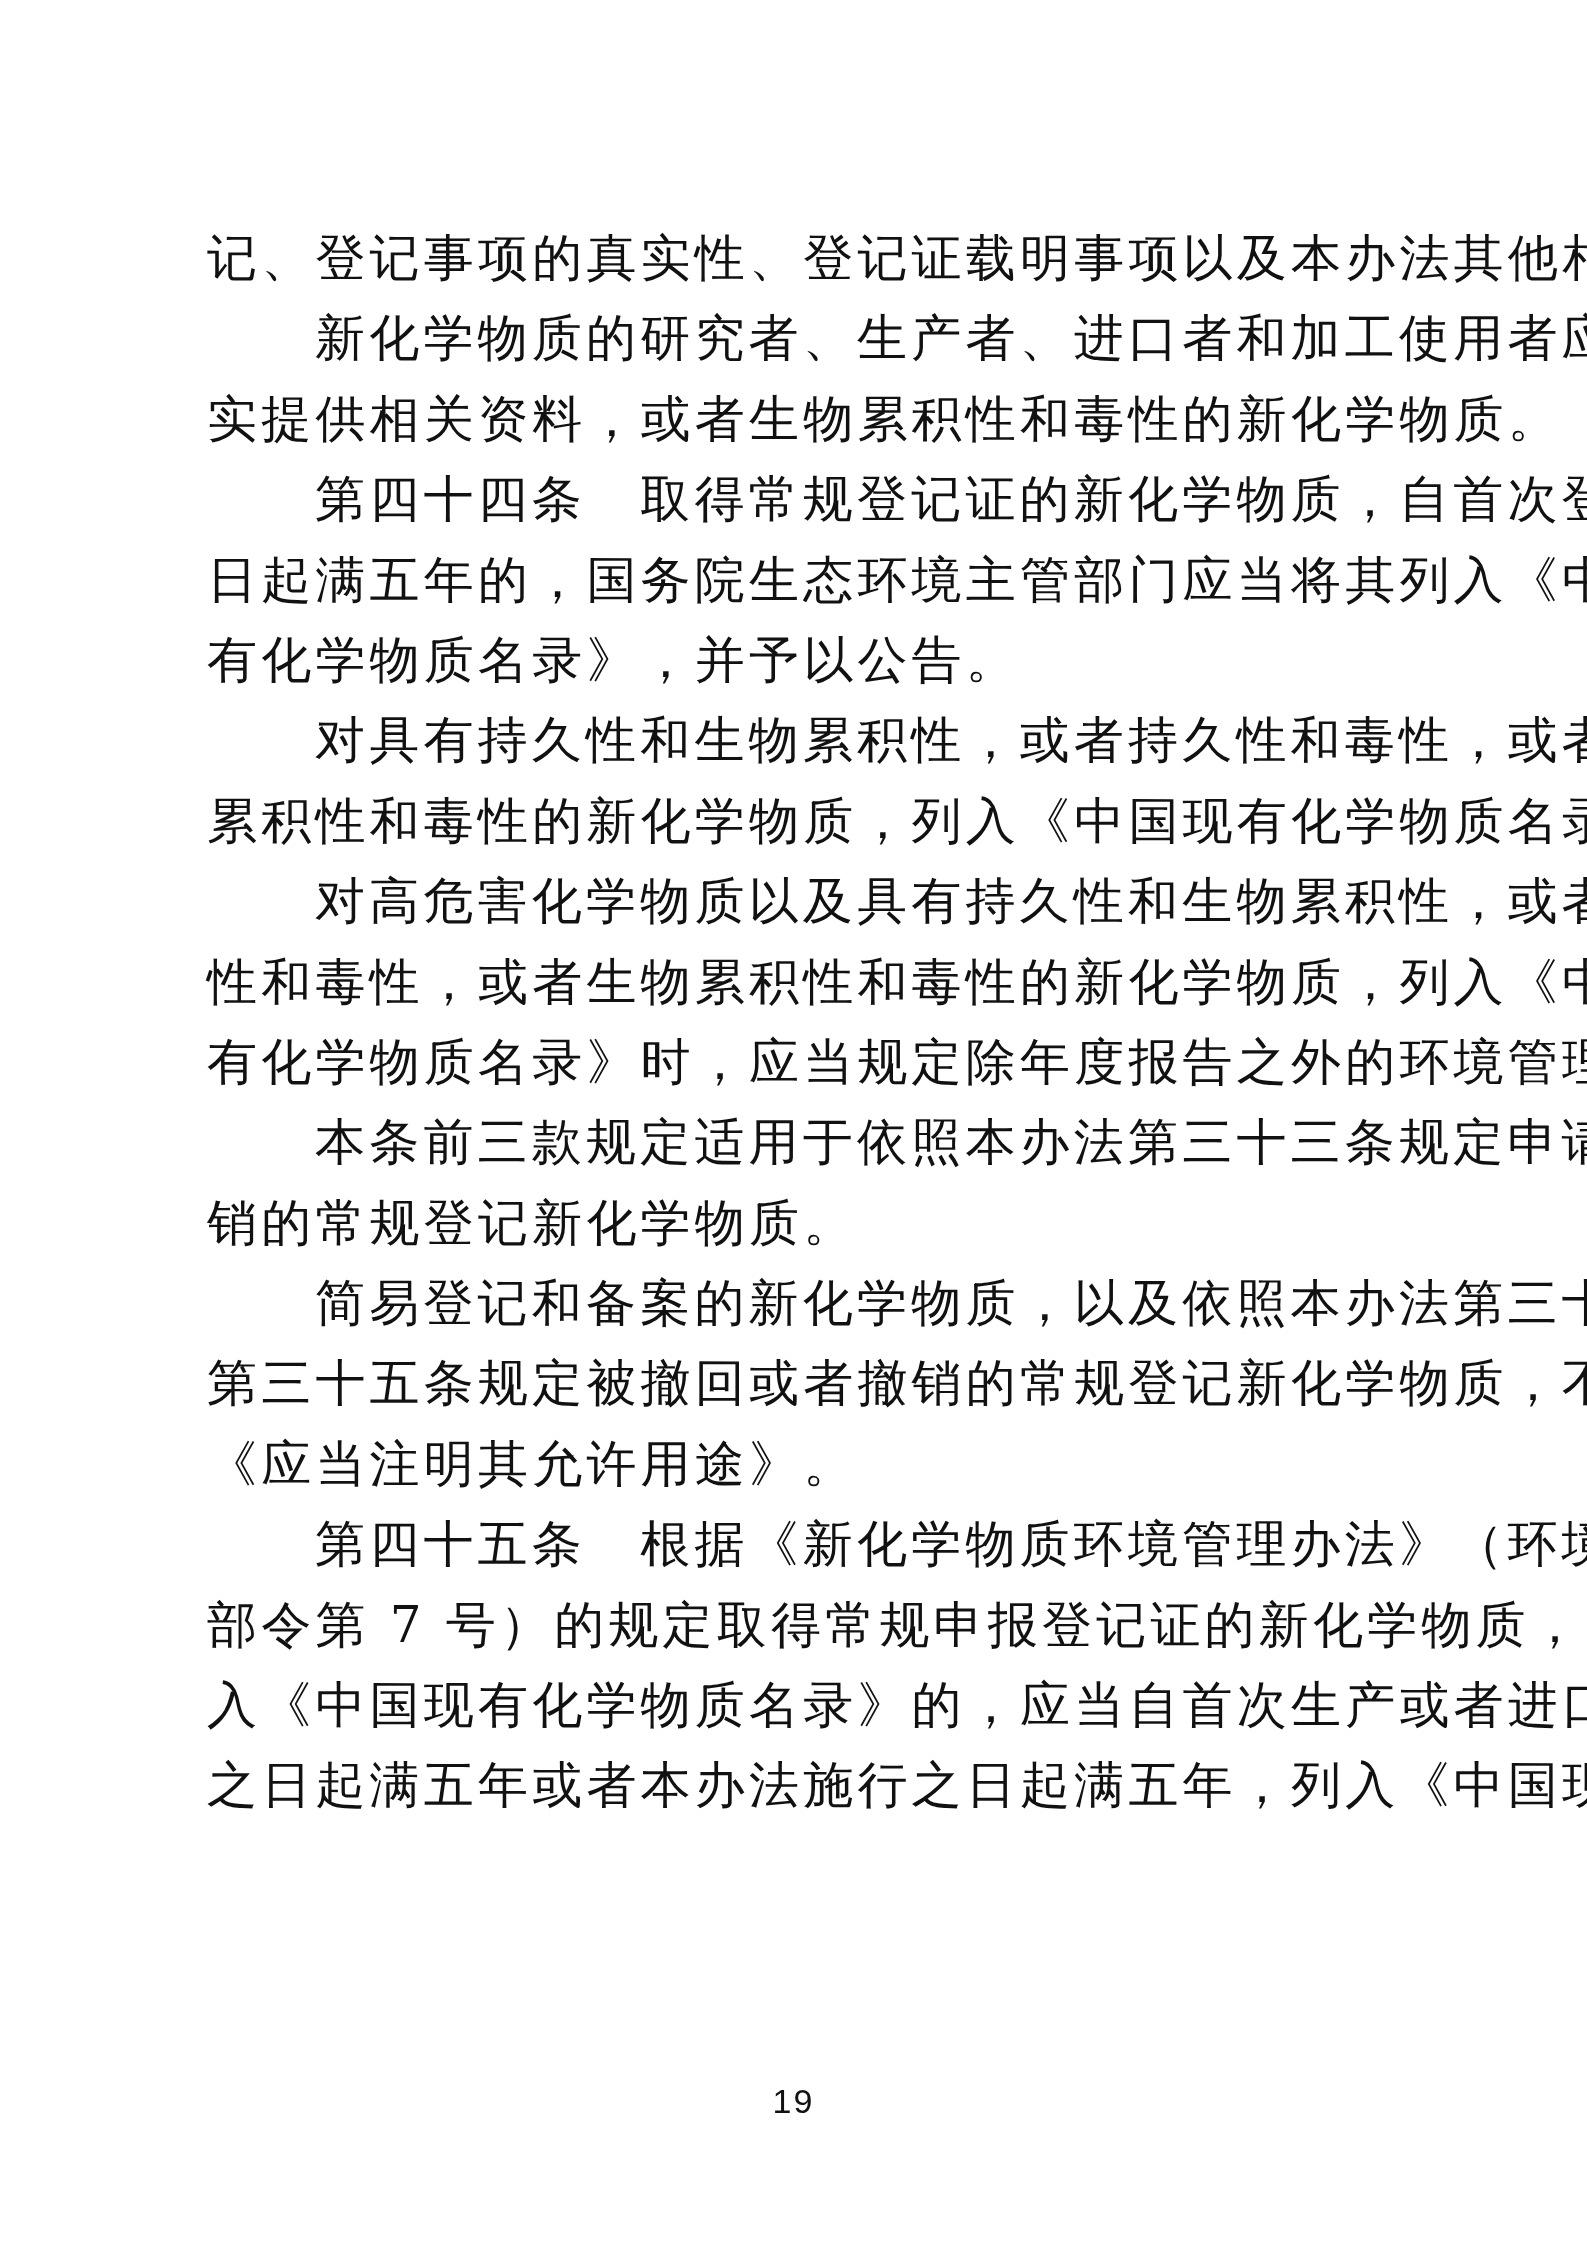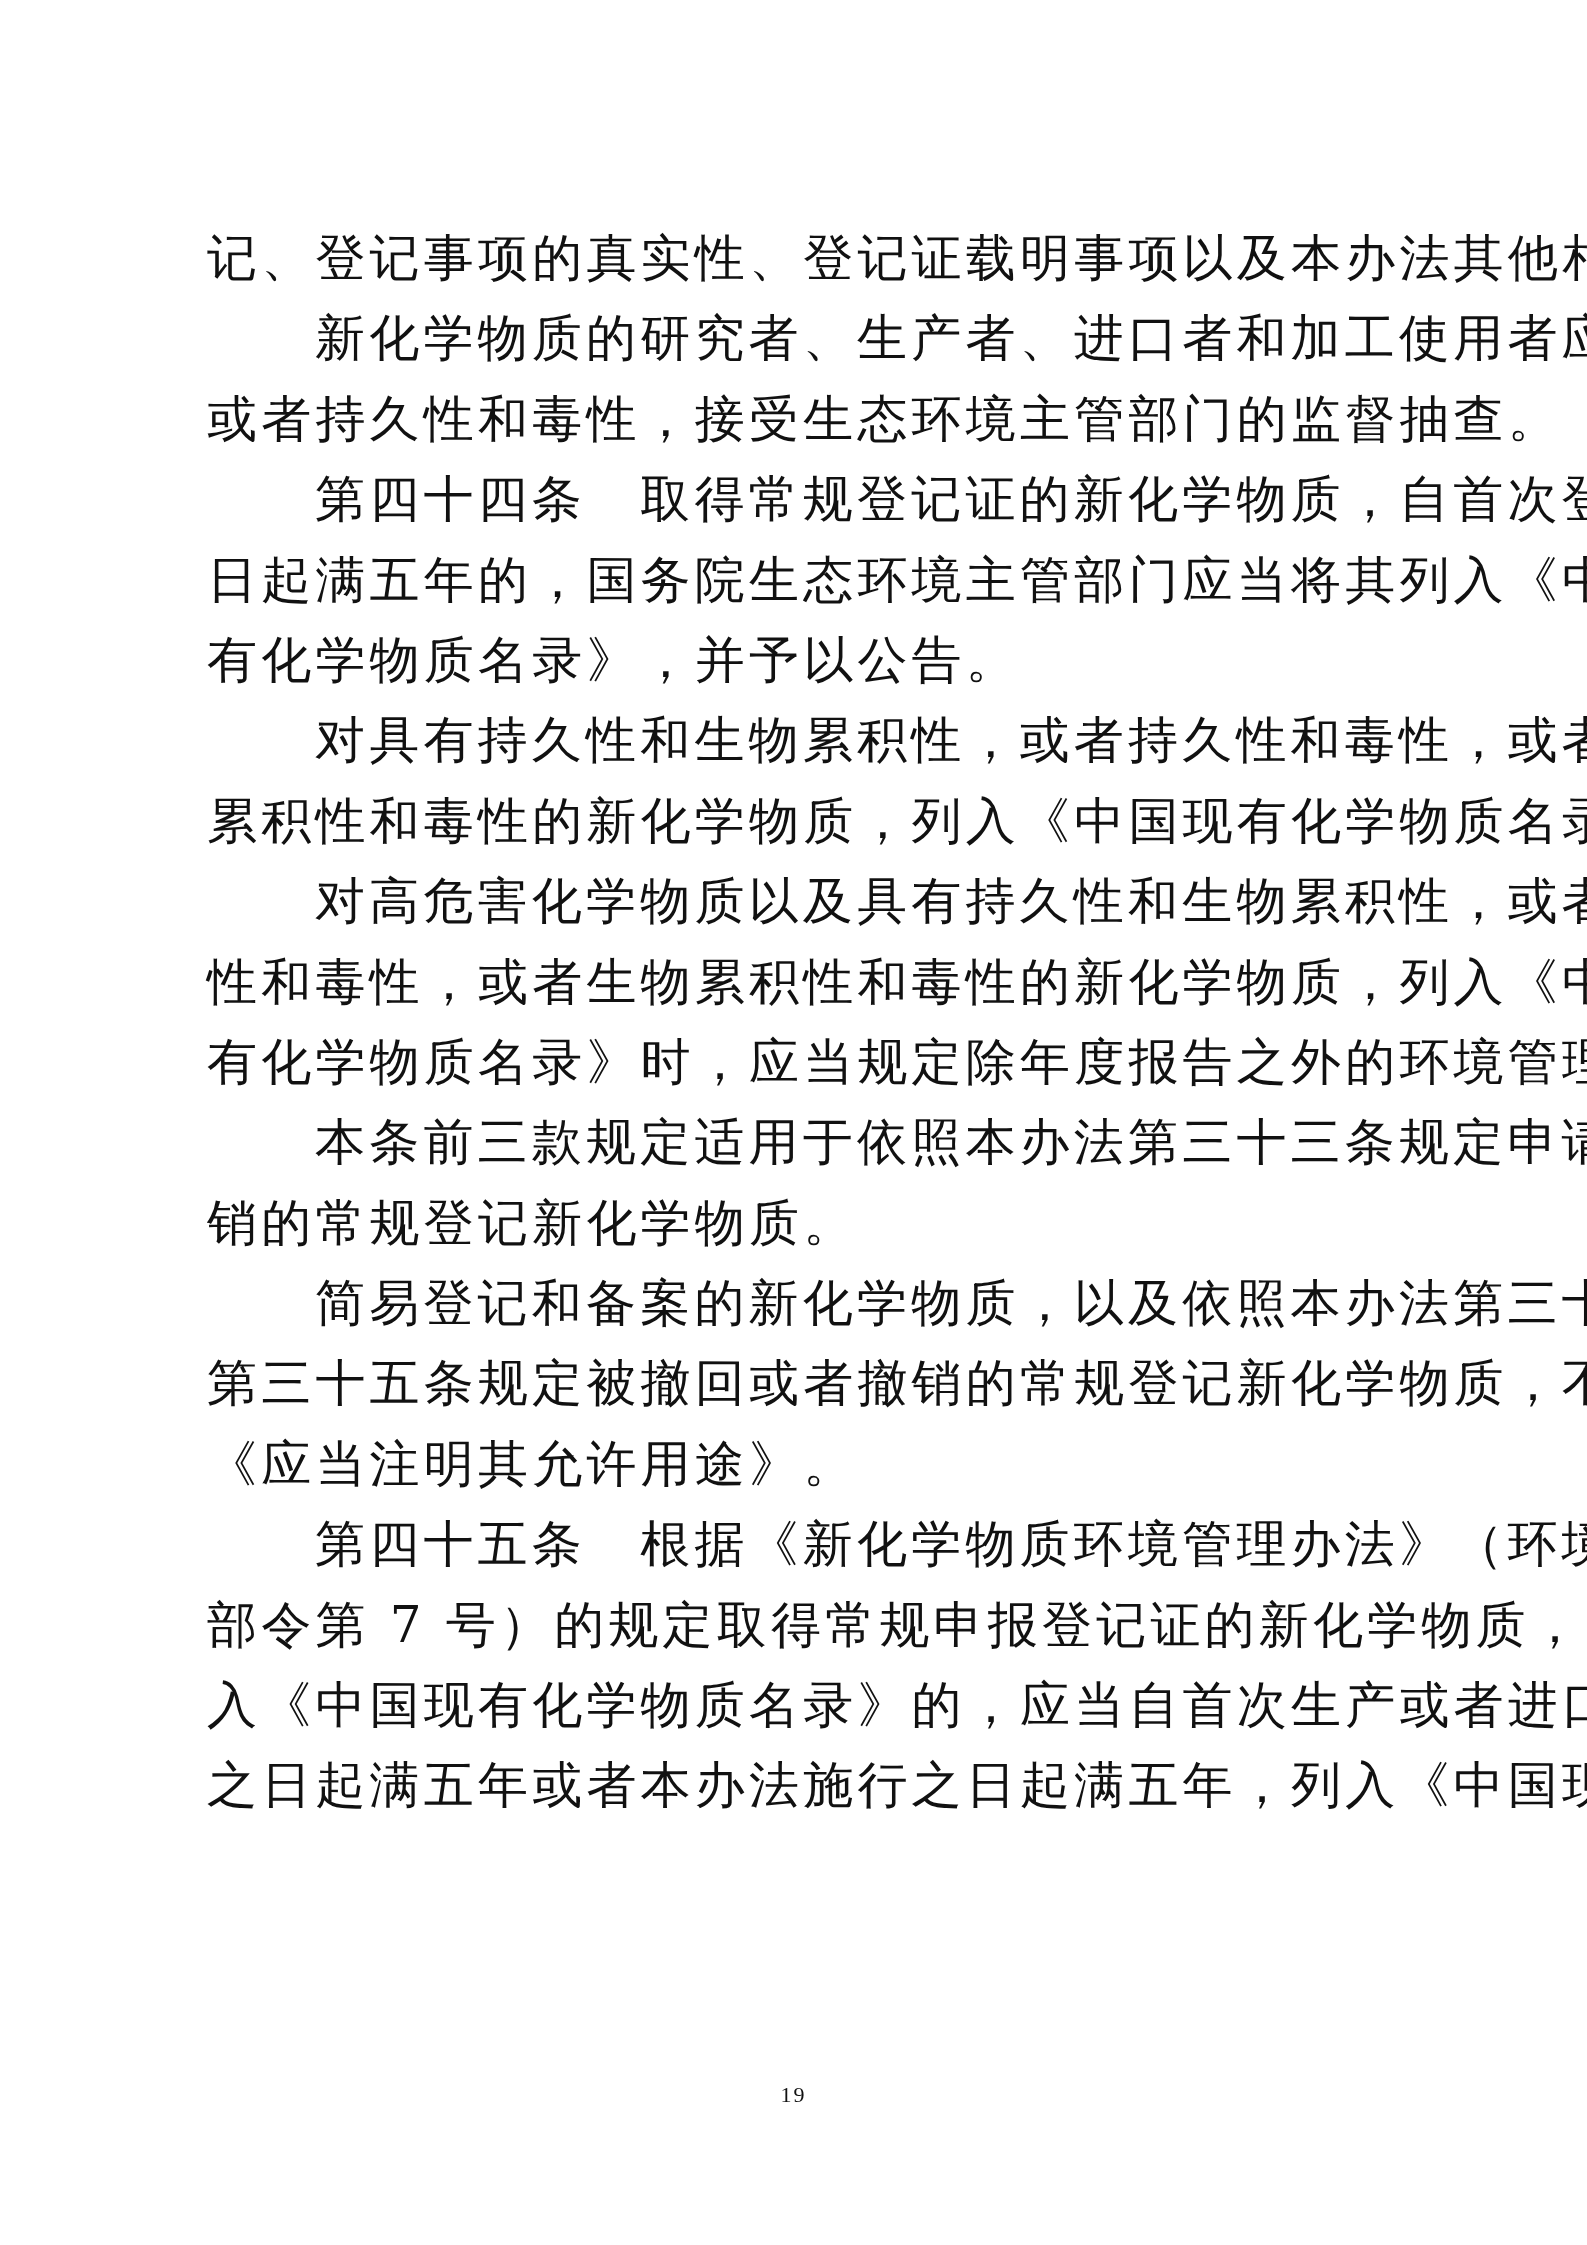--- a/index.html
+++ b/index.html
@@ -43,34 +43,34 @@
     }
     .line.indent {
       padding-left: 108px;
     }
     .page-number {
       position: absolute;
       left: 0;
       width: 1587px;
       top: 2082px;
       text-align: center;
-      font-family: Liberation Serif, serif;
-      font-size: 22px;
+      font-family: Liberation Sans, sans-serif;
+      font-size: 34px;
       letter-spacing: 2px;
       color: #111111;
     }
   </style>
 </head>
 <body>
 
 <div class="page">
   <div class="body-text">
     <div class="line justify">记、登记事项的真实性、登记证载明事项以及本办法其他相关规</div>
     <div class="line justify indent">新化学物质的研究者、生产者、进口者和加工使用者应当如</div>
-    <div class="line">或者持久性和毒性，接受生态环境主管部门的监督抽查。</div>
+    <div class="line">实提供相关资料，或者生物累积性和毒性的新化学物质。</div>
     <div class="line justify indent">第四十四条　取得常规登记证的新化学物质，自首次登记之</div>
     <div class="line justify">日起满五年的，国务院生态环境主管部门应当将其列入《中国现</div>
     <div class="line">有化学物质名录》，并予以公告。</div>
     <div class="line justify indent">对具有持久性和生物累积性，或者持久性和毒性，或者生物</div>
     <div class="line justify">累积性和毒性的新化学物质，列入《中国现有化学物质名录》时</div>
     <div class="line justify indent">对高危害化学物质以及具有持久性和生物累积性，或者持久</div>
     <div class="line justify">性和毒性，或者生物累积性和毒性的新化学物质，列入《中国现</div>
     <div class="line justify">有化学物质名录》时，应当规定除年度报告之外的环境管理要求。</div>
     <div class="line justify indent">本条前三款规定适用于依照本办法第三十三条规定申请撤</div>
     <div class="line">销的常规登记新化学物质。</div>

